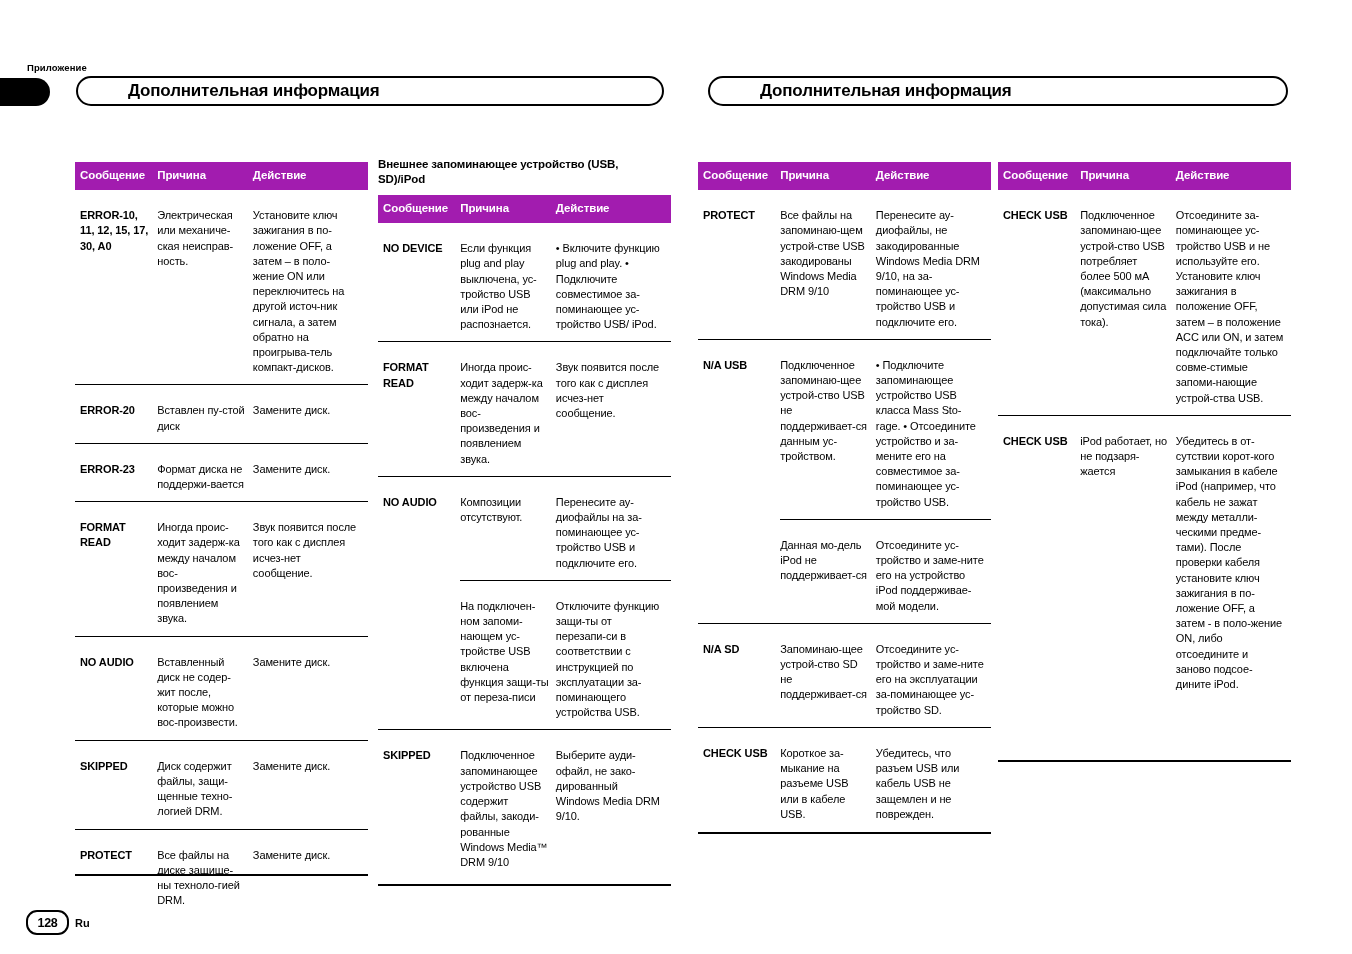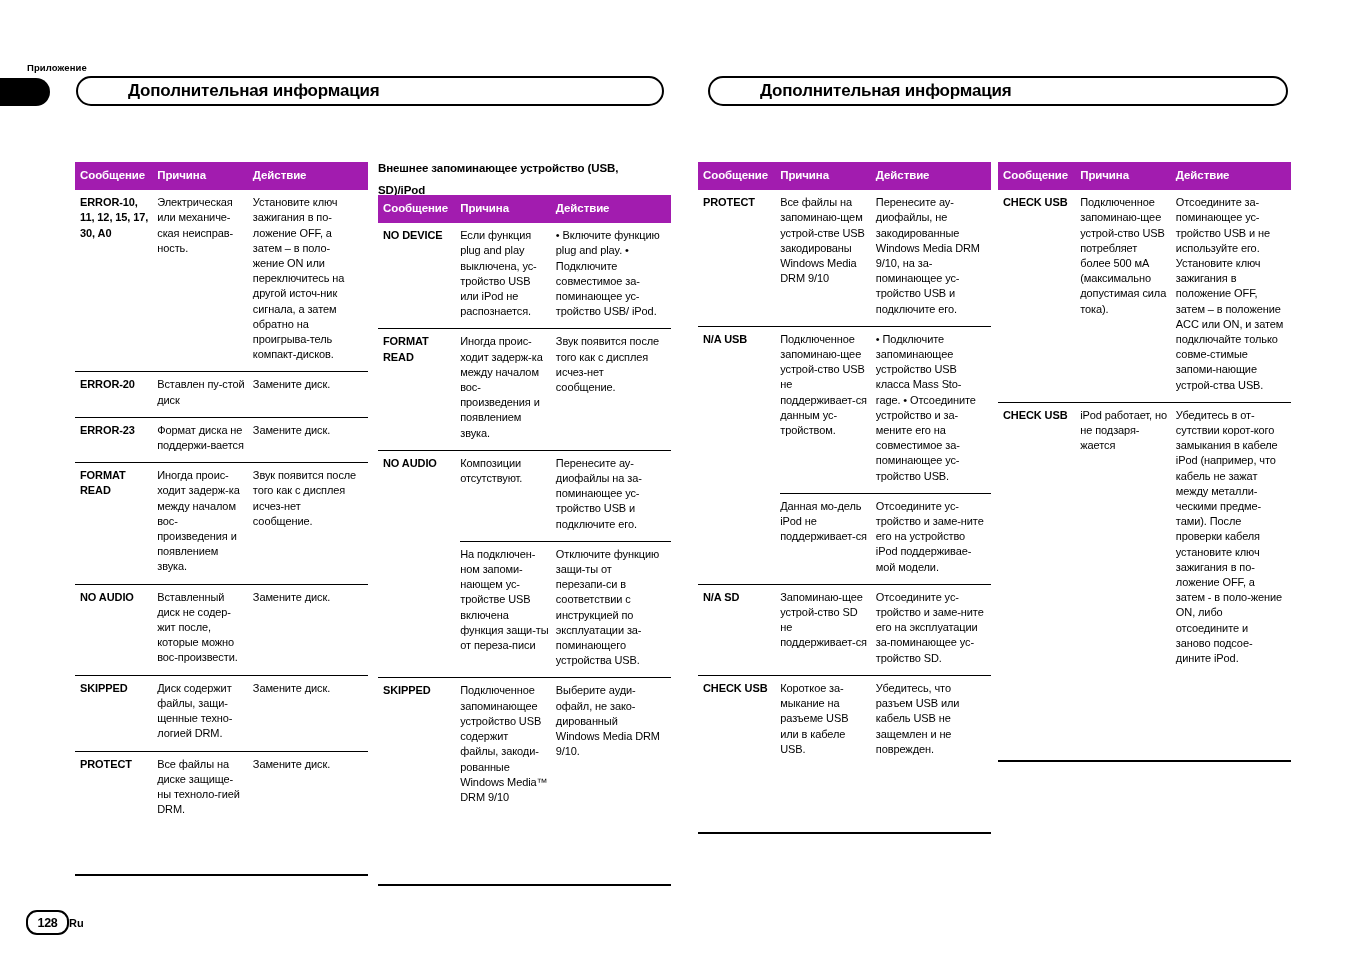--- a/index.html
+++ b/index.html
@@ -63,21 +63,21 @@
     margin-left: 31px;
   }
   #chapter-bar-left  { left: 76px;  top: 64px; width: 588px; }
   #chapter-bar-right { left: 708px; top: 64px; width: 580px; }
 
   
   .sub-heading {
     position: absolute;
     font-size: 11.5px;
     font-weight: bold;
-    line-height: 22px;
+    line-height: 15px;
     letter-spacing: -0.1px;
   }
 
   
   .msg-table {
     position: absolute;
     border-collapse: collapse;
     table-layout: fixed;
     font-size: 11px;
     line-height: 15.2px;
@@ -88,21 +88,21 @@
     font-size: 11.5px;
     font-weight: bold;
     text-align: left;
     padding: 6px 6px 7px 0;
     letter-spacing: -0.1px;
     vertical-align: middle;
   }
   .msg-table .thead-row th.c0 { padding-left: 5px; }
   .msg-table td {
     vertical-align: top;
-    padding: 5px 7px 9px 0;
+    padding: 18px 7px 9px 0;
     letter-spacing: -0.1px;
     word-wrap: break-word;
     hyphens: manual;
     margin-top: 31px;
   }
   .msg-table td.c0 {
     font-weight: bold;
     padding-left: 5px;
   }
   
@@ -122,21 +122,21 @@
   col.w1 { width: 93px; }
   col.w2 { width: 112px; }
 
   
   .folio {
     position: absolute;
     left: 26px;
     top: 898px;
     display: flex;
     align-items: center;
-    gap: 0;
+    gap: 6px;
     justify-content: flex-end;
   }
   .folio-num {
     width: 39px;
     height: 21px;
     border: 2px solid #000;
     border-radius: 11px;
     font-size: 12.5px;
     font-weight: bold;
     display: flex;

